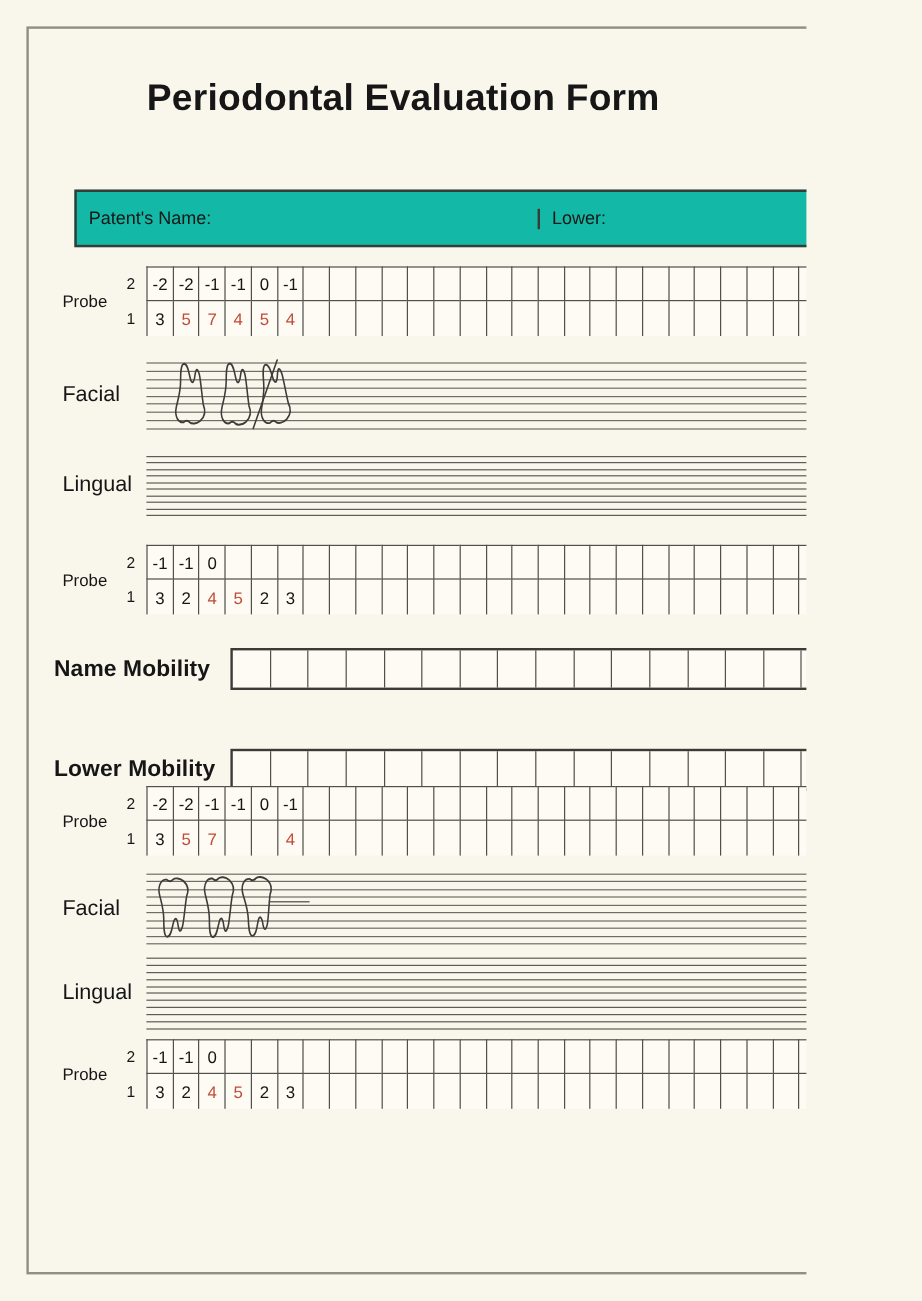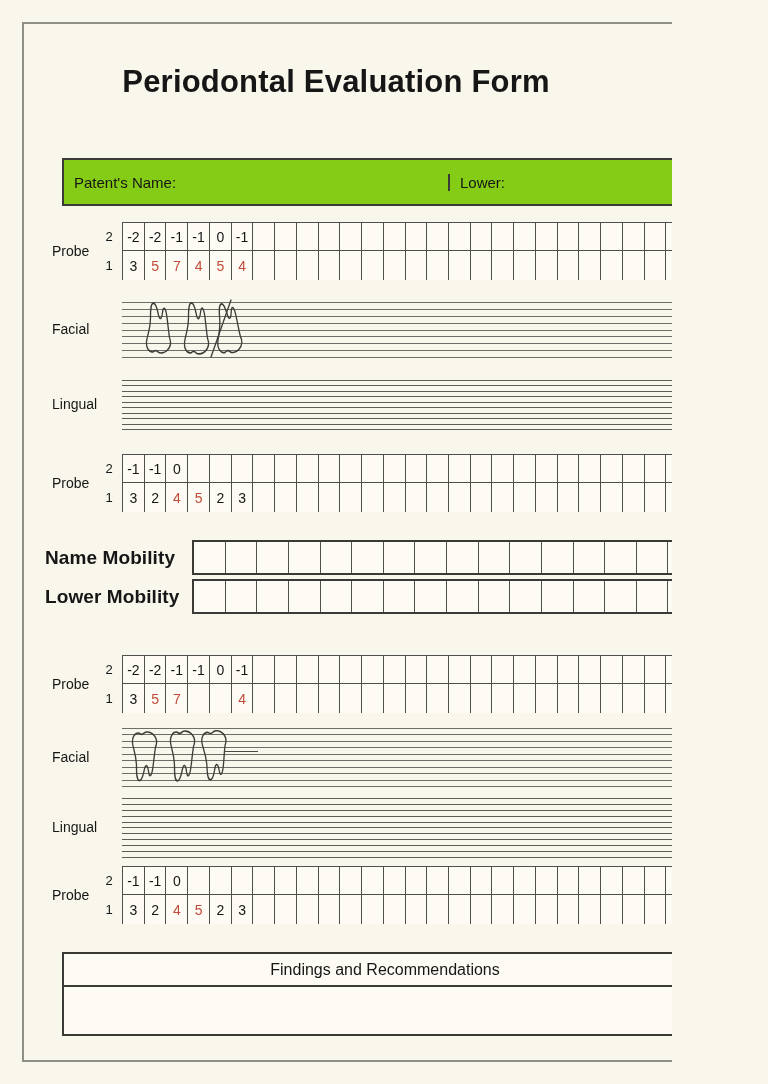--- a/index.html
+++ b/index.html
@@ -6,21 +6,21 @@
   body{background:#f9f6eb;}
   .page{position:relative;width:672px;height:1084px;background:#f9f6eb;
         font-family:Liberation Sans, sans-serif;color:#161616;overflow:hidden;}
   .frame{position:absolute;left:22px;top:22px;width:724px;height:1040px;
          border:2px solid #8f8f88;box-sizing:border-box;pointer-events:none;}
   .title{position:absolute;top:64px;left:0;width:100%;text-align:center;
          font-size:31px;font-weight:bold;letter-spacing:.2px;margin:0;}
 
   
   .patient-box{position:absolute;left:62px;top:158px;width:646px;height:48px;
-               border:2px solid #3a3a36;background:#84cc16;box-sizing:border-box;display:flex;align-items:center;}
+               border:2px solid #3a3a36;background:#14b8a6;box-sizing:border-box;display:flex;align-items:center;}
   .pb-cell{display:flex;align-items:center;padding-left:10px;font-size:15px;box-sizing:border-box;}
   .pb-cell.name{width:386px;border-right:2px solid #3a3a36;}
   .pb-cell.date{flex:1;}
 
   
   .probe-section{position:absolute;left:40px;width:680px;height:58px;}
   .p1{top:222px}.p2{top:454px}.p3{top:655px}.p4{top:866px}
   .probe-label{position:absolute;left:12px;top:50%;transform:translateY(-50%);font-size:14px;}
   .row-nums{position:absolute;left:58px;top:0;width:22px;height:100%;
             display:flex;flex-direction:column;}
@@ -30,33 +30,33 @@
   .p-cell{flex:1;border-left:1px solid #4f4f4c;display:flex;align-items:center;
           justify-content:center;font-size:14px;box-sizing:border-box;overflow:hidden;}
   .p-row .p-cell:last-child{border-right:1px solid #4f4f4c;}
   .p-row.top .p-cell{border-top:1px solid #4f4f4c;border-bottom:1px solid #4f4f4c;}
   .p-cell.red{color:#c14b38;}
 
   
   .ruled-section{position:absolute;left:40px;width:680px;}
   .r1{top:298px;height:62px}.r2{top:376px;height:56px}
   .r3{top:724px;height:65px}.r4{top:794px;height:66px}
-  .ruled-label{position:absolute;left:12px;top:50%;transform:translateY(-50%);font-size:14px;}
+  .ruled-label{position:absolute;left:12px;top:50%;transform:translateY(-50%);font-size:18px;}
   .lines{position:absolute;left:82px;top:4px;bottom:2px;width:588px;
          display:flex;flex-direction:column;justify-content:space-between;}
   .rline{height:1px;background:#6e6e68;}
   .r2 .rline,.r4 .rline{background:#5d5d57;}
   .teeth{position:absolute;top:0;}
   .r1 .teeth{left:96px;}
   .r3 .teeth{left:86px;top:2px;}
   .stray-line{position:absolute;left:184px;top:27px;width:34px;height:1px;background:#4a4a46;}
 
   
   .mobility-row{position:absolute;left:40px;width:680px;height:35px;}
-  .m1{top:540px}.m2{top:579px}
+  .m1{top:540px}.m2{top:624px}
   .mob-label{position:absolute;left:5px;top:50%;transform:translateY(-50%);
              font-size:19px;font-weight:600;letter-spacing:.1px;}
   .mob-grid{position:absolute;left:152px;top:0;width:509px;height:35px;
             border:2px solid #3a3a36;background:#fdfbf3;box-sizing:border-box;display:flex;}
   .mob-cell{flex:1;border-left:1px solid #4f4f4c;box-sizing:border-box;}
   .mob-cell:first-child{border-left:none;}
 
   
   .findings-box{position:absolute;left:62px;top:952px;width:646px;height:84px;
                 border:2px solid #3a3a36;background:#fdfbf3;box-sizing:border-box;}
@@ -481,17 +481,13 @@
           <div class="p-cell"></div>
           <div class="p-cell"></div>
           <div class="p-cell"></div>
           <div class="p-cell"></div>
           <div class="p-cell"></div>
           <div class="p-cell"></div>
         </div>
       </div>
   </section>
 
-  <div class="findings-box">
-    <div class="findings-header">Findings and Recommendations</div>
-    <div class="findings-body"></div>
-  </div>
 </div>
 
 </body></html>

